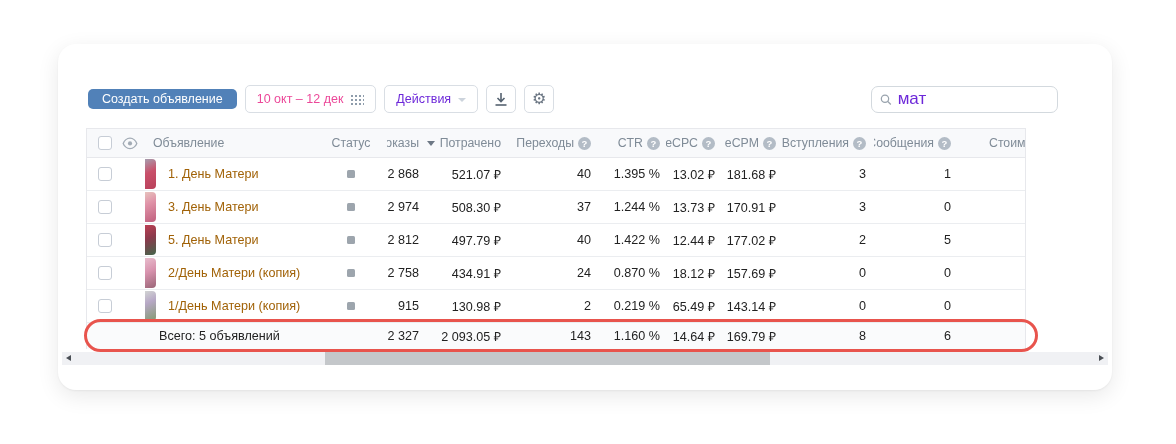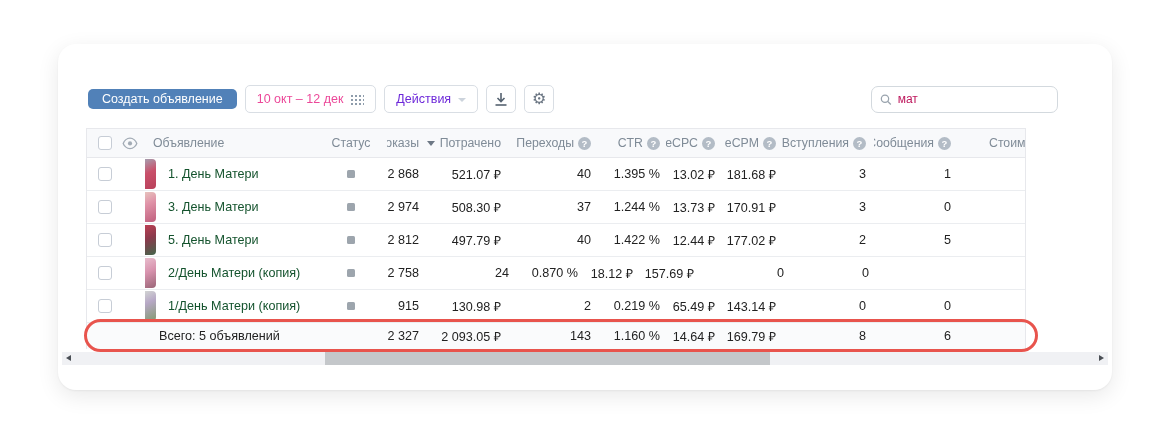--- a/index.html
+++ b/index.html
@@ -16,21 +16,21 @@
          display:flex; align-items:center; gap:7px; font-family:inherit; font-size:12.5px; color:#ec4899; cursor:pointer; }
   .chip.disabled{ color:#6d28d9;text-align:right; }
   .caret{ width:0; height:0; border-left:4px solid transparent; border-right:4px solid transparent; border-top:4px solid #a7b0ba; margin-top:1px; }
   .dotgrid{ display:inline-block; width:14px; height:11px;
             background-image:radial-gradient(#8e9cab 1px, transparent 1.2px); background-size:4px 4px; }
   .iconbtn{ width:30px; height:28px; background:#fff; border:1px solid #d9dee4; border-radius:5px;
             display:flex; align-items:center; justify-content:center; cursor:pointer; }
   .gear{ font-size:16px; color:#6b7683; line-height:1; }
   .search{ margin-left:auto; margin-right:24px; width:187px; height:27px; border:1px solid #d3d9de; border-radius:7px;
            display:flex; align-items:center; padding:0 8px; gap:6px; background:#fff; }
-  .search input{ border:none; outline:none; width:100%; font-family:inherit; font-size:12px; color:#be185d; }
+  .search input{ border:none; outline:none; width:100%; font-family:inherit; font-size:17px; color:#6d28d9; }
 
   
   .tablewrap{ margin:0 28px; width:940px; border-left:1px solid #e7e8ec; border-right:1px solid #e7e8ec; overflow:hidden; }
   .trow{ display:flex; align-items:stretch; width:940px; }
   .thead{ height:30px; background:#f8f9fb; border-top:1px solid #e7e8ec; border-bottom:1px solid #e7e8ec;
           color:#7f8b97; font-size:12.3px; }
   .tbody-row{ height:33px; border-bottom:1px solid #ebedf0; font-size:12.6px; color:#222; background:#fff; }
   .tfoot{ height:26px; background:#fafbfc; font-size:12.6px; color:#222; }
   .cell{ display:flex; align-items:center; flex-shrink:0; overflow:hidden; white-space:nowrap; }
   .num{ justify-content:flex-end; padding-right:6px; }
@@ -45,21 +45,21 @@
   .c-clicks{width:90px;}
   .c-ctr{width:69px;}
   .c-ecpc{width:55px;}
   .c-ecpm{width:61px;}
   .c-joins{width:92px; padding-right:8px;}
   .c-msgs{width:88px; padding-right:11px;}
   .c-cost{width:65px; padding-left:27px;}
 
   .checkbox{ width:14px; height:14px; border:1px solid #c7cdd6; border-radius:3px; background:#fff; display:inline-block; cursor:pointer; }
   .thumb{ width:30px; height:30px; border-radius:4px; flex-shrink:0; margin-left:3px; cursor:pointer; }
-  .adlink{ color:#14532d; text-decoration:none; cursor:pointer; overflow:hidden; text-overflow:ellipsis; }
+  .adlink{ color:#a16207; text-decoration:none; cursor:pointer; overflow:hidden; text-overflow:ellipsis; }
   .status-sq{ width:8px; height:8px; background:#9da5ad; border-radius:1.5px; display:inline-block; }
   .qicon{ width:13px; height:13px; border-radius:50%; background:#b3bcc6; color:#fff; font-size:9.5px; font-weight:bold;
           display:inline-flex; align-items:center; justify-content:center; margin-left:4px; flex-shrink:0; cursor:pointer; }
   .sortcaret{ width:0; height:0; border-left:4px solid transparent; border-right:4px solid transparent;
               border-top:5px solid #6d7885; margin-right:5px; }
   .tbody-row .c-name{ gap:0; }
   .namewrap{ display:flex; align-items:center; gap:12px; width:200px; margin-left:-36px; }
 
   
   .annotation-oval{ position:absolute; left:26px; top:275px; width:954px; height:33px;
@@ -240,20 +240,21 @@
       <div class="cell c-name">
           <span class="namewrap">
         <span class="thumb" style="background:linear-gradient(155deg,#ecc7d4 12%,#d893ae 55%,#9a6577 100%)"></span>
         <span class="adlink">2/День Матери (копия)</span>
           </span>
       </div>
       <div class="cell c-status">
           <span class="status-sq"></span>
         </div>
       <div class="cell c-imp num">2 758</div>
+      <div class="cell c-spent num">434.91 ₽</div>
       <div class="cell c-clicks num">24</div>
       <div class="cell c-ctr num">0.870 %</div>
       <div class="cell c-ecpc num">18.12 ₽</div>
       <div class="cell c-ecpm num">157.69 ₽</div>
       <div class="cell c-joins num">0</div>
       <div class="cell c-msgs num">0</div>
       <div class="cell c-cost"></div>
     </div>
 
     <div class="trow tbody-row">

